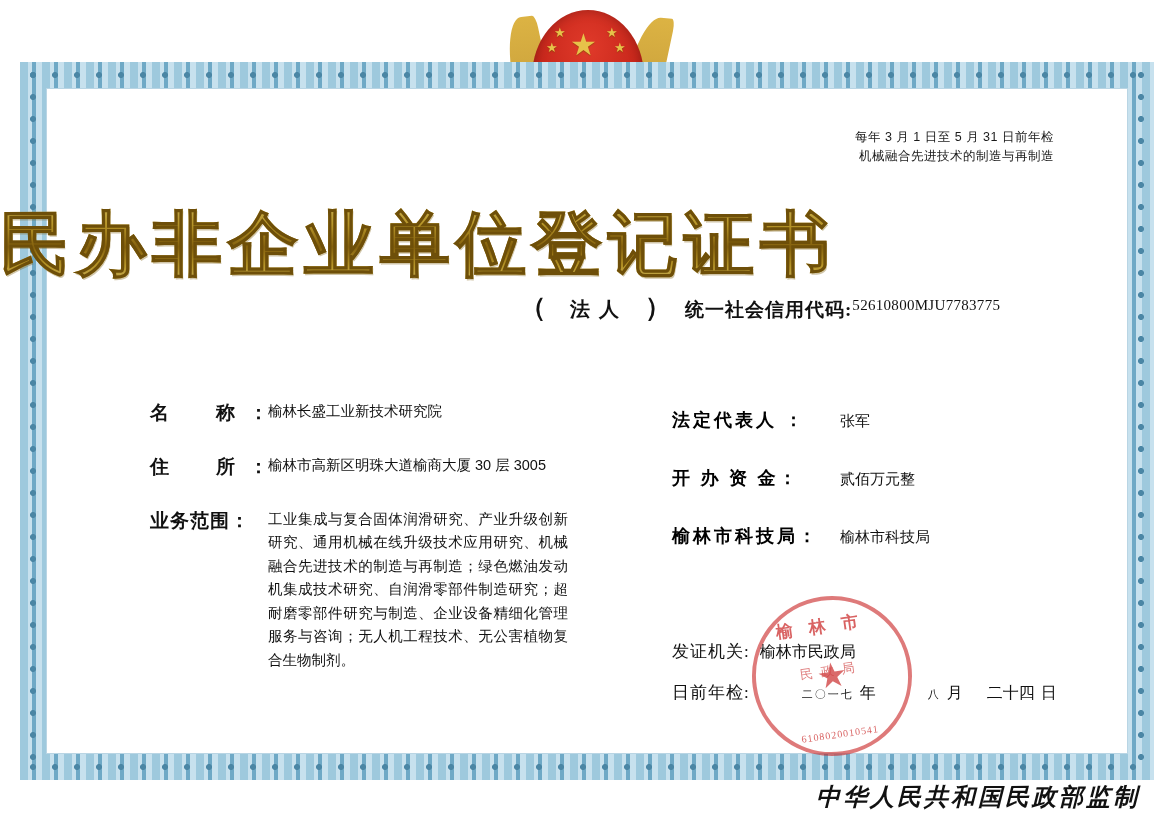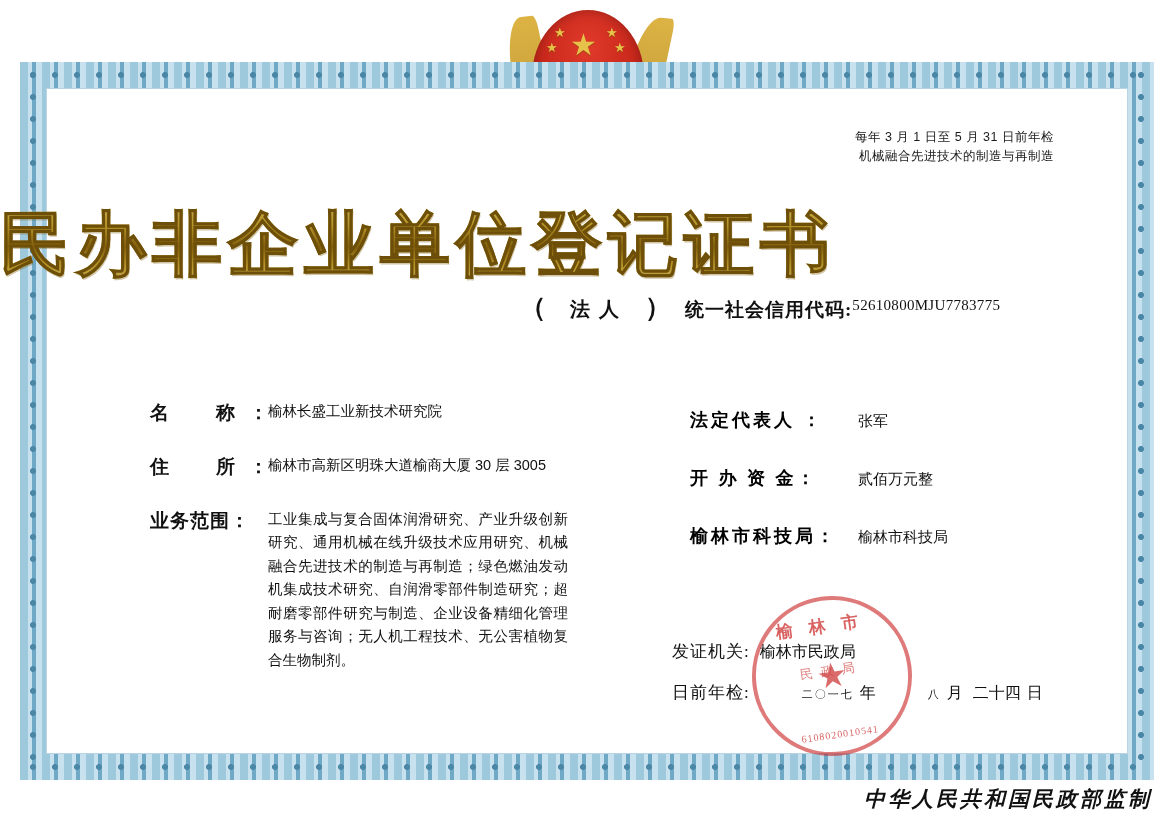--- a/index.html
+++ b/index.html
@@ -227,21 +227,21 @@
 
   
   .fields-left {
     position: absolute;
     left: 150px;
     top: 400px;
     width: 420px;
   }
   .fields-right {
     position: absolute;
-    left: 690px;
+    left: 672px;
     top: 408px;
     width: 400px;
   }
 
   .field {
     display: flex;
     align-items: flex-start;
     margin-bottom: 28px;
   }
   .field .label {
@@ -348,23 +348,23 @@
     top: 62px;
     text-align: center;
     color: rgba(200,30,30,0.7);
     font-size: 13px;
     letter-spacing: 8px;
   }
 
   
   .footer {
     position: absolute;
-    right: 22px;
+    right: 34px;
     bottom: 8px;
-    font-size: 21px;
+    font-size: 24px;
     font-family: "Liberation Serif", serif;
     color: #111;
     letter-spacing: 3px;
     font-style: italic;
     font-weight: bold;
   }
 </style>
 </head>
 <body>
 
@@ -453,20 +453,20 @@
     <div class="issuer-row">
       <span class="lab">发证机关:</span>
       <span class="val">榆林市民政局</span>
     </div>
     <div class="issuer-row date-row">
       <span class="lab">日前年检:</span>
       <span class="y">二〇一七</span>
       <span class="u">年</span>
       <span class="y">八</span>
       <span class="u">月</span>
-      <span class="u" style="margin-left:10px">二十四</span>
+      <span class="u" style="margin-left:24px">二十四</span>
       <span class="u">日</span>
     </div>
   </div>
 
   <div class="footer">中华人民共和国民政部监制</div>
 
 </div>
 
 </body></html>

